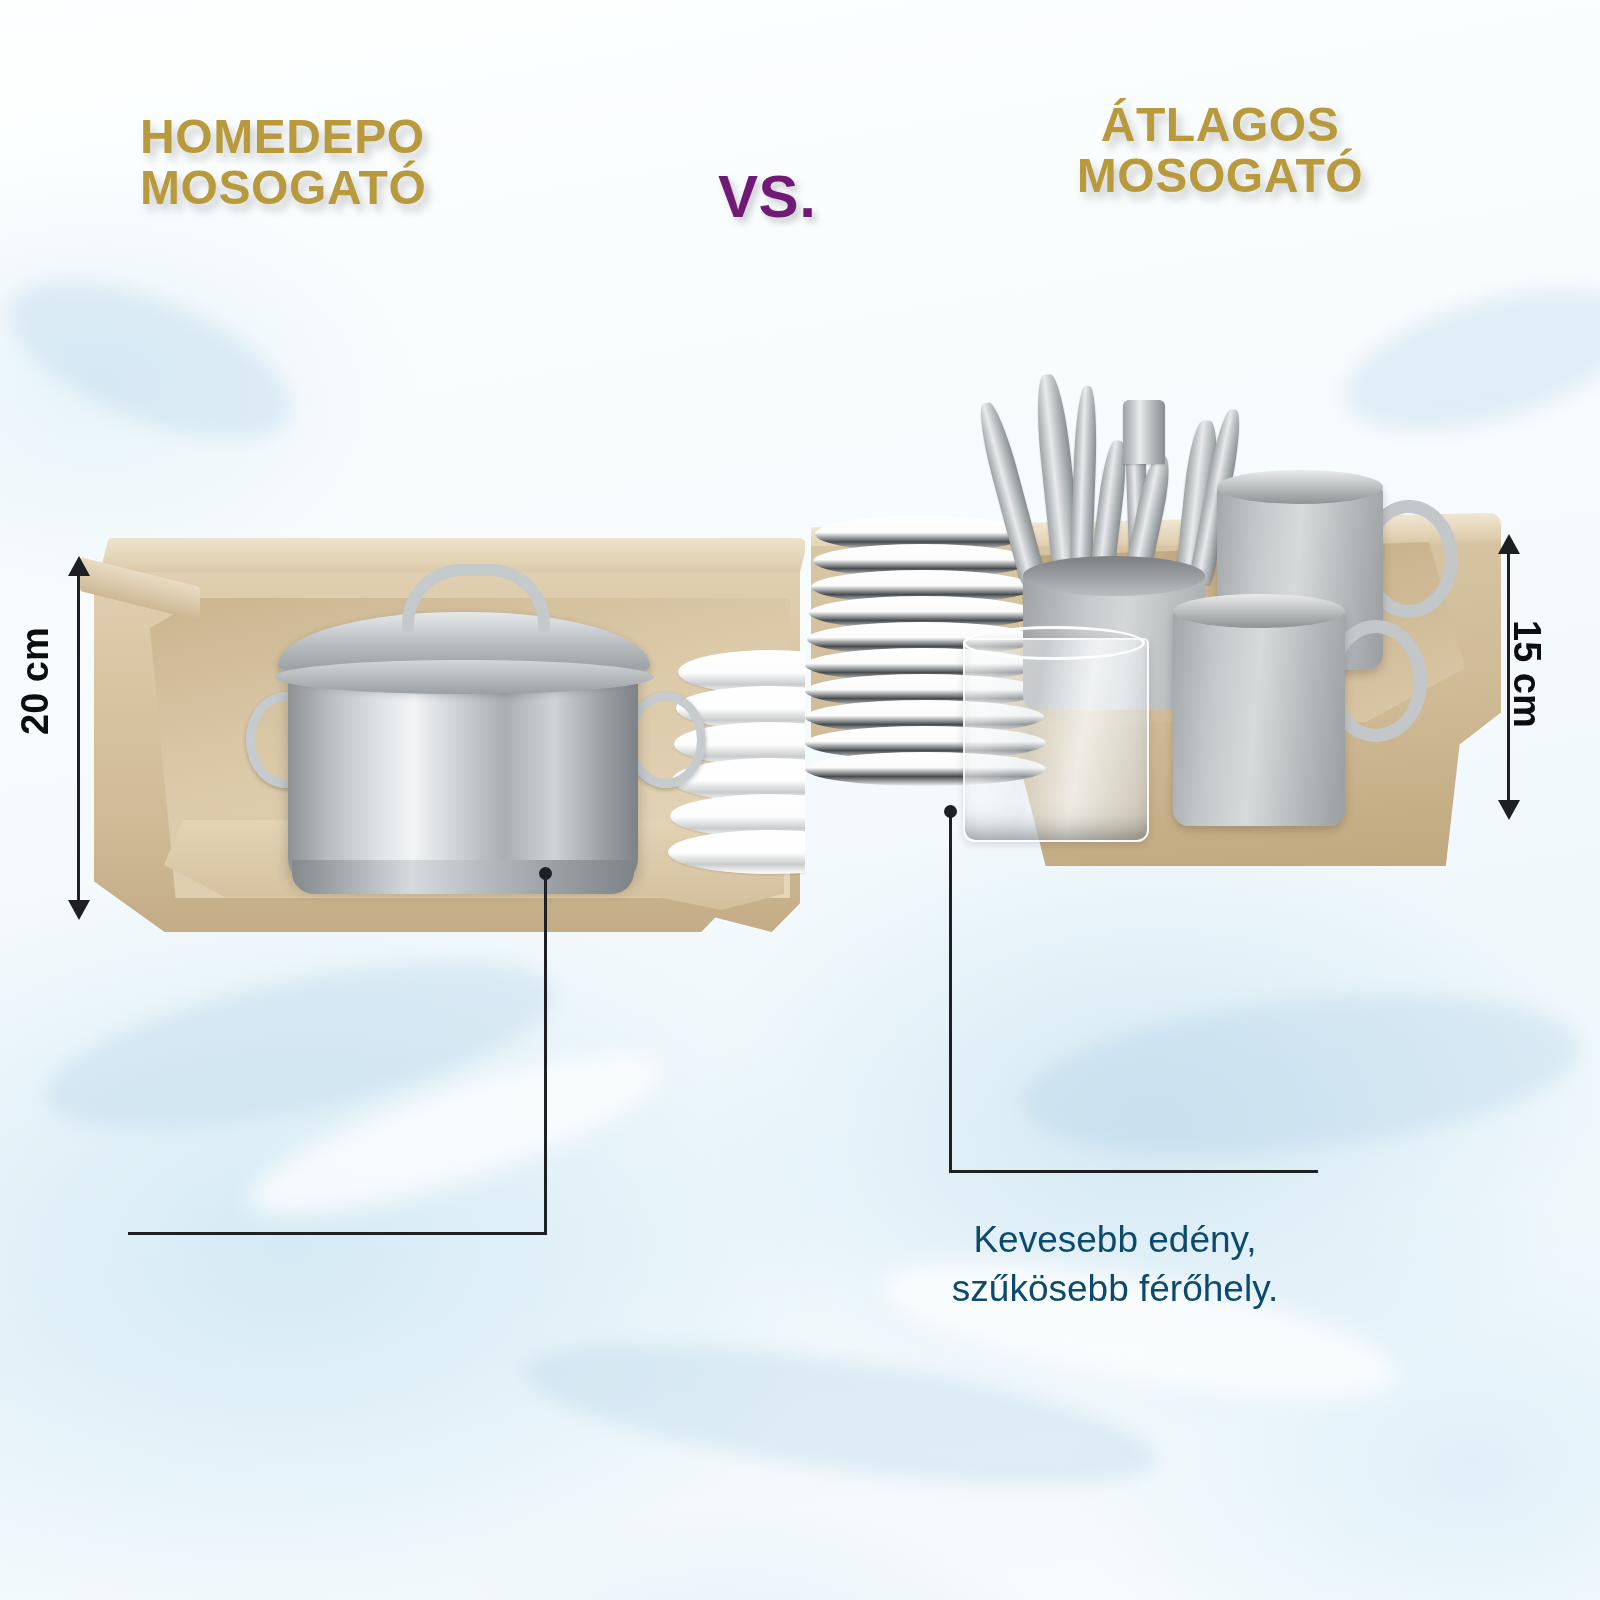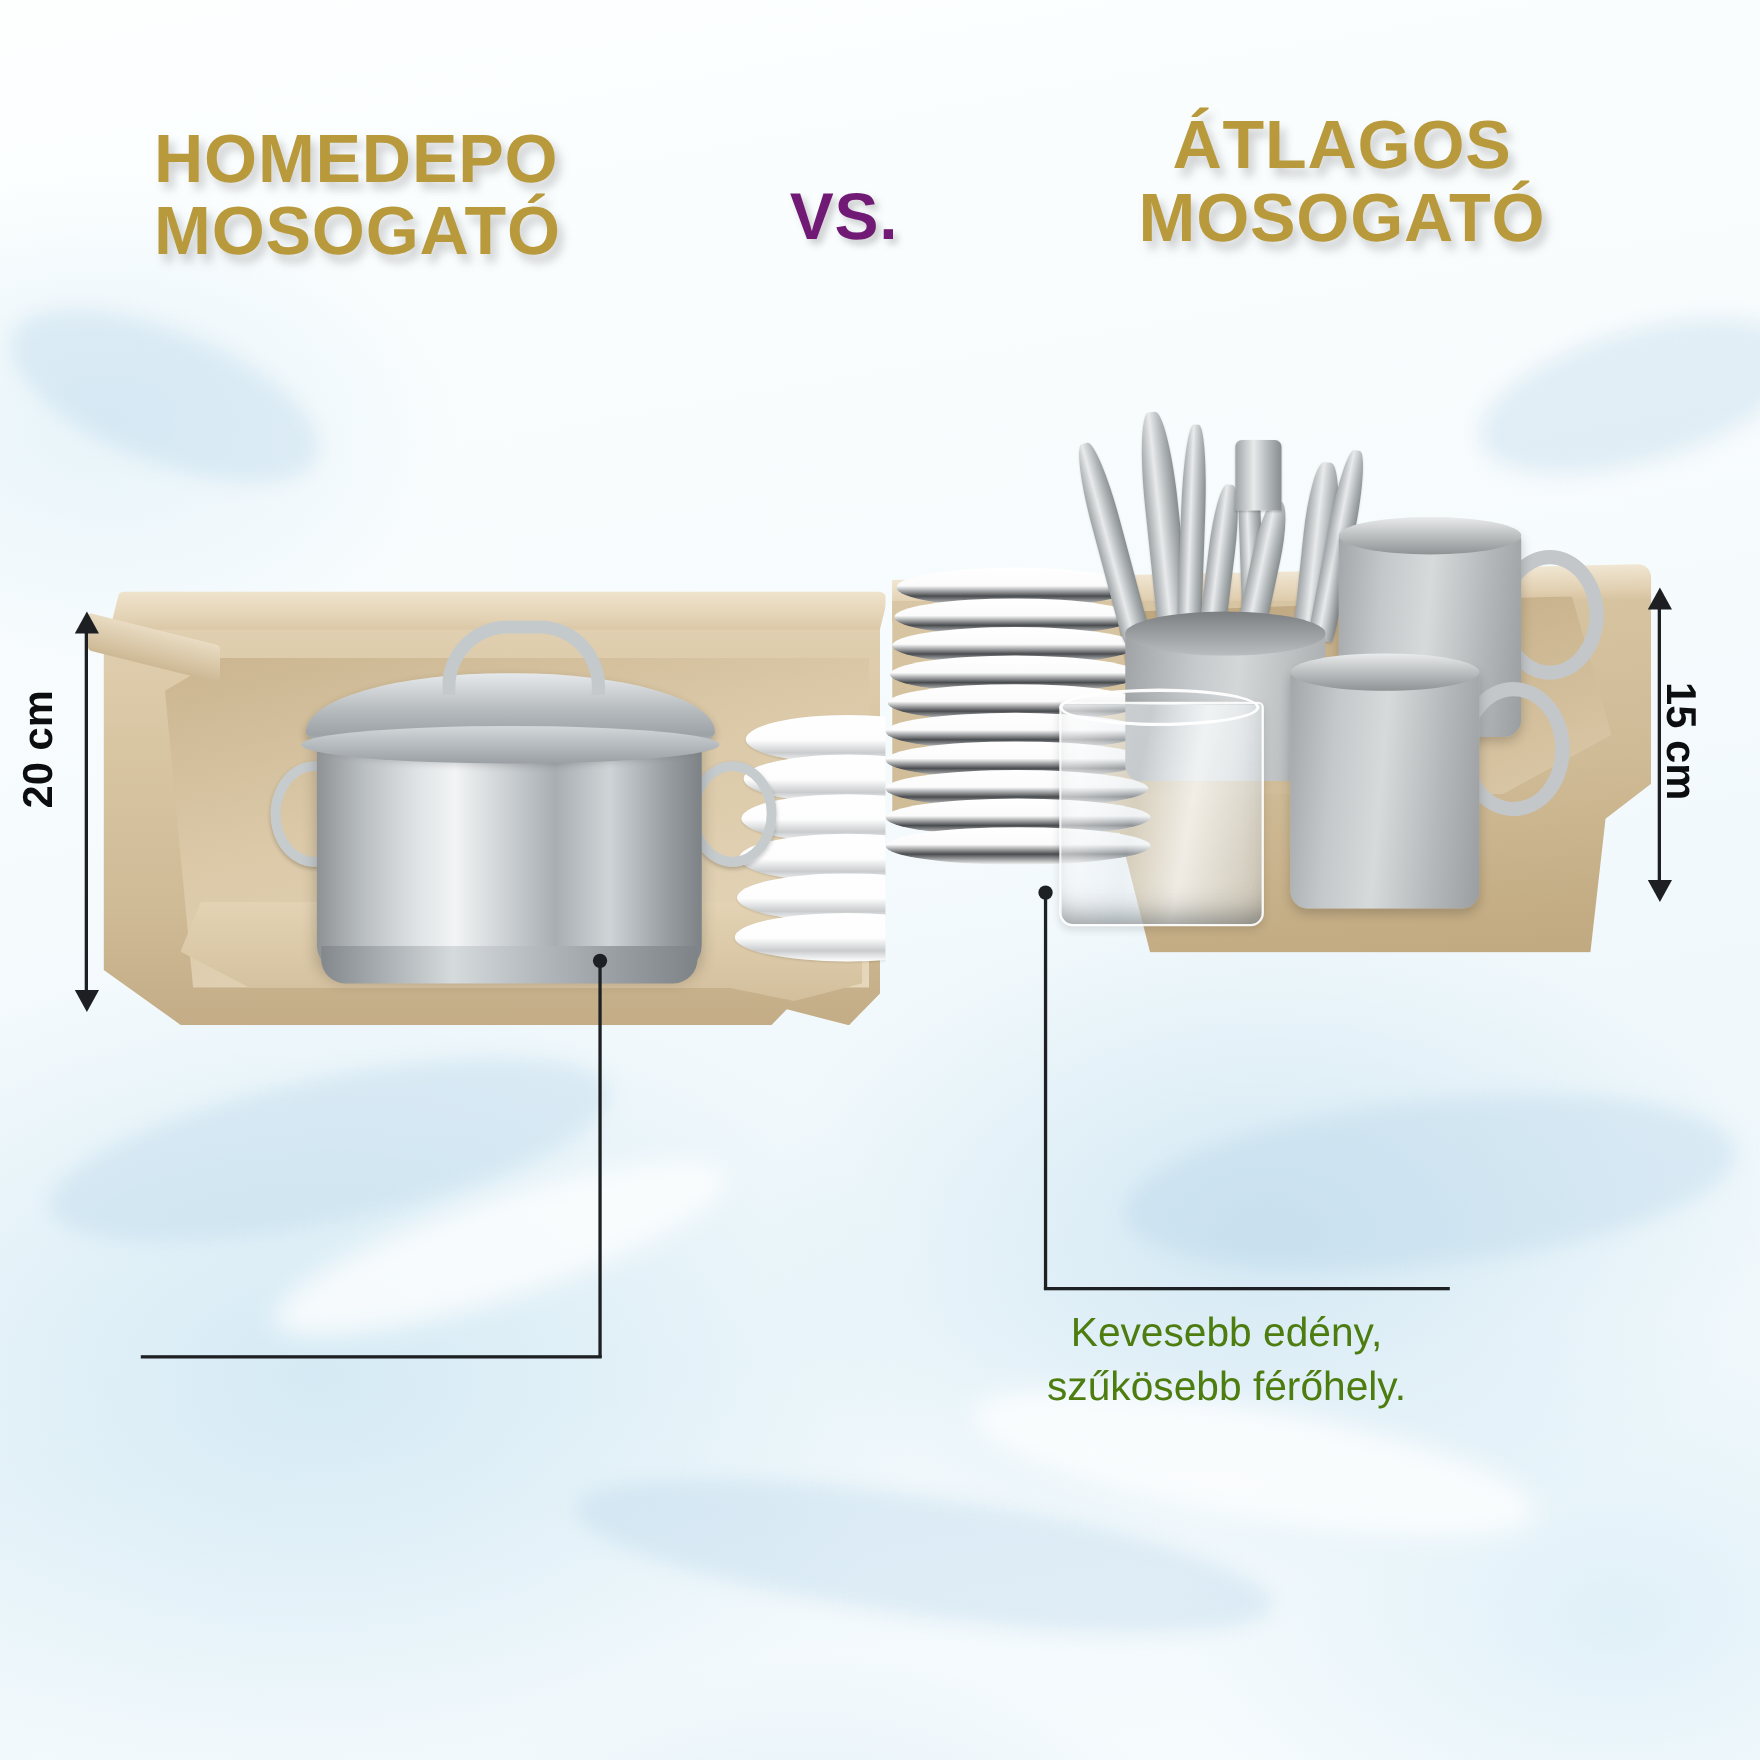--- a/index.html
+++ b/index.html
@@ -18,21 +18,21 @@
       radial-gradient(520px 360px at 6% 24%, rgba(206,231,243,.42) 0%, rgba(206,231,243,0) 62%),
       radial-gradient(680px 480px at 46% 112%, rgba(182,214,234,.45) 0%, rgba(182,214,234,0) 60%),
       linear-gradient(170deg,#fdffff 0%,#f6fbfd 40%,#eef7fb 72%,#f8fcfe 100%);
   }
   .vein{position:absolute;background:rgba(172,206,228,.30);filter:blur(9px);border-radius:50%;}
   .vein2{position:absolute;background:rgba(255,255,255,.75);filter:blur(11px);border-radius:50%;}
 
   
   .title{
     position:absolute;color:#b89a3c;font-weight:bold;
-    letter-spacing:.012em;line-height:1.06;font-size:62px;
+    letter-spacing:.012em;line-height:1.06;font-size:48px;
     text-shadow:5px 7px 9px rgba(120,120,120,.35);
     white-space:pre-line;
   }
   #title-left{left:140px;top:112px;text-align:left;}
   #title-right{left:960px;top:100px;text-align:center;width:520px;}
   #vs-label{
     position:absolute;left:718px;top:162px;color:#701a75;font-weight:bold;
     font-size:60px;letter-spacing:.01em;
     text-shadow:4px 5px 7px rgba(130,130,130,.40);
   }
@@ -120,21 +120,21 @@
   .arrowhead{position:absolute;width:0;height:0;border-left:11px solid transparent;border-right:11px solid transparent;}
   .arrowhead.up{border-bottom:20px solid #1d1f22;}
   .arrowhead.down{border-top:20px solid #1d1f22;}
   .dimlabel{position:absolute;font-weight:bold;font-size:38px;color:#0c0d0f;white-space:nowrap;}
   #dim-left-label{left:14px;top:735px;transform:rotate(-90deg);transform-origin:left top;}
   #dim-right-label{left:1548px;top:620px;transform:rotate(90deg);transform-origin:left top;}
 
   
   .leader{position:absolute;background:#1d2124;}
   .leaderdot{position:absolute;width:13px;height:13px;border-radius:50%;background:#1d2124;}
-  .caption{position:absolute;font-size:37px;line-height:1.32;color:#4d7c0f;white-space:pre-line;}
+  .caption{position:absolute;font-size:37px;line-height:1.32;color:#0c4a6e;white-space:pre-line;margin-top:28px;}
   #caption-left{left:128px;top:1252px;text-align:left;}
   #caption-right{left:905px;top:1188px;width:420px;text-align:center;}
 </style>
 </head>
 <body>
 
 <div id="stage">
 
   <div class="bg"></div>
   <div class="vein" style="left:40px;top:980px;width:520px;height:130px;transform:rotate(-12deg);"></div>

